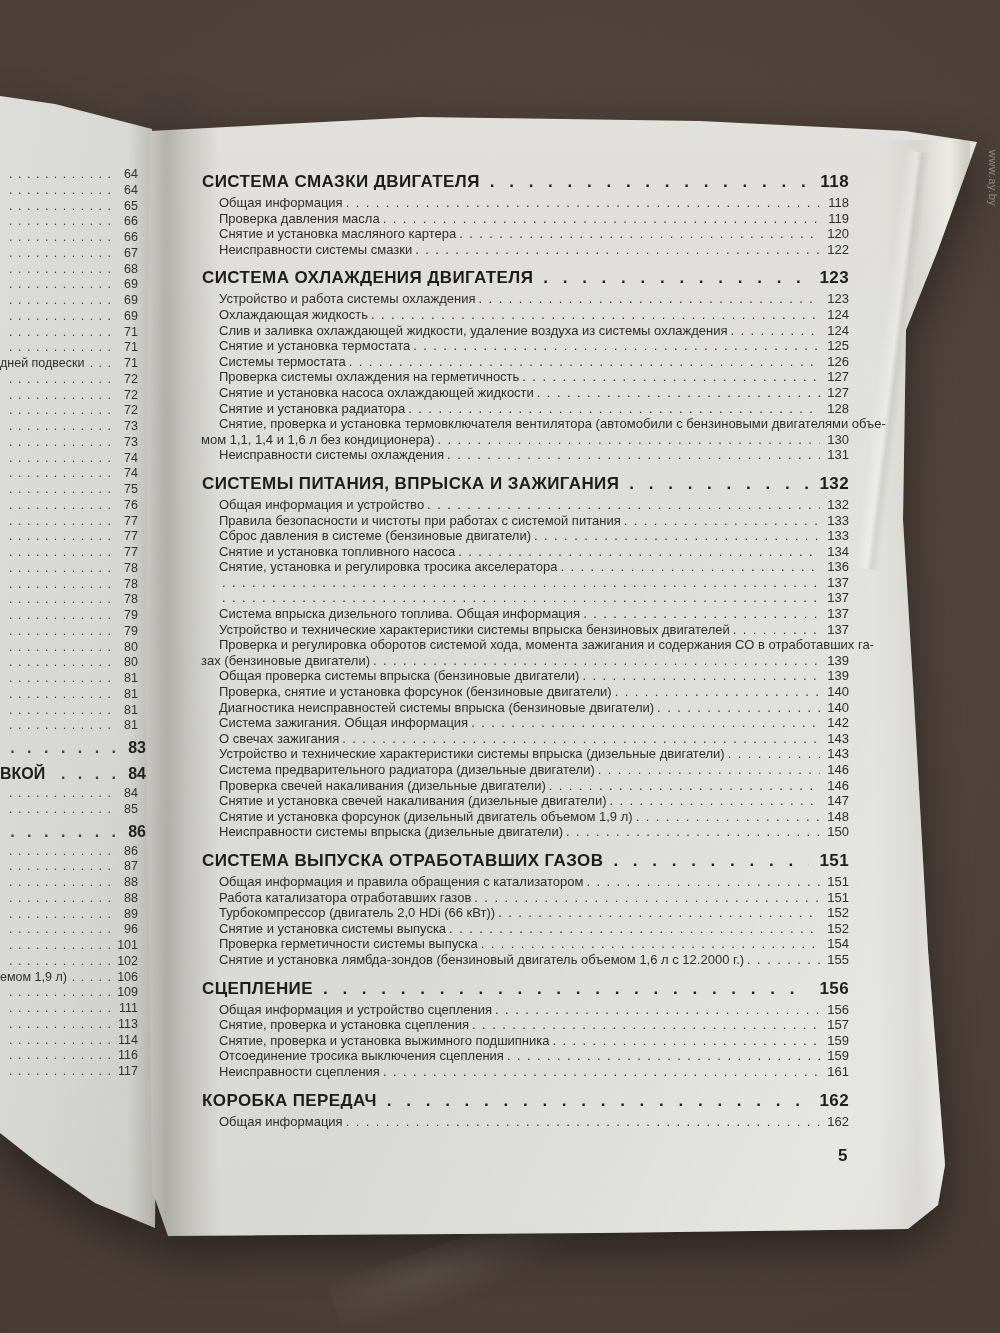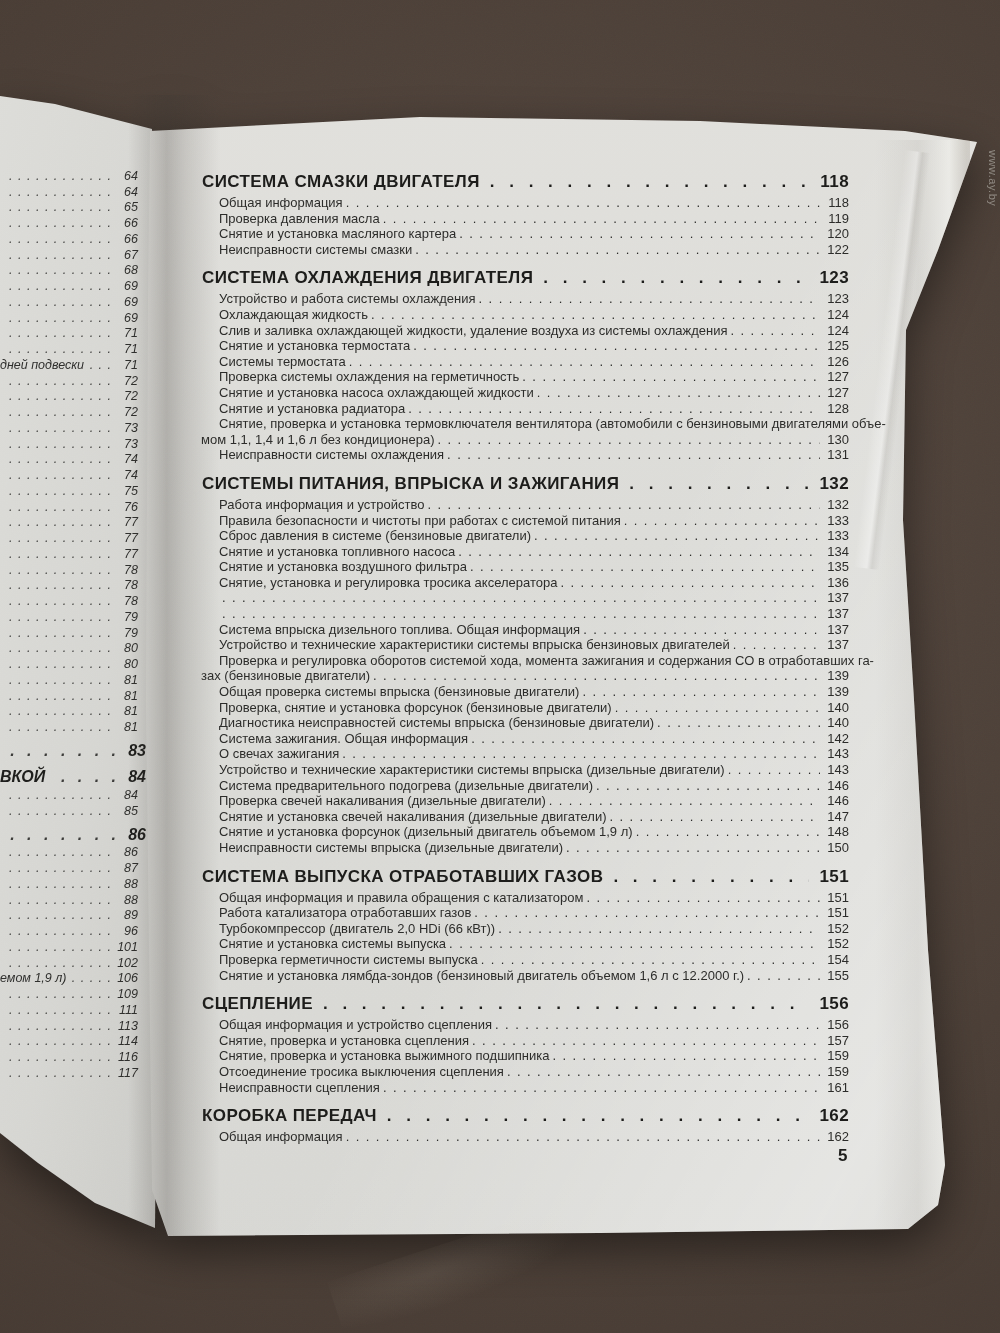--- a/index.html
+++ b/index.html
@@ -16,21 +16,21 @@
   
   .left-page{
     position:absolute;left:0;top:0;width:175px;height:1333px;
     background:linear-gradient(100deg,#ddddd9 0%,#d6d6d2 55%,#c9c9c5 100%);
     clip-path:polygon(0 96px,55px 104px,152px 129px,162px 600px,155px 1228px,95px 1203px,38px 1163px,0 1133px);
   }
   .left-col{
     position:absolute;left:0;top:167px;width:150px;
     color:#2e2e2c;
   }
-  .lrow{display:flex;align-items:flex-end;height:15.75px;font-size:12.5px;color:#2e2e2c;padding-right:12px;font-style:italic;}
+  .lrow{display:flex;align-items:flex-start;height:15.75px;font-size:12.5px;color:#2e2e2c;padding-right:12px;}
   .lrow .lbl{white-space:nowrap;}
   .lrow .lead{flex:1;overflow:hidden;white-space:nowrap;direction:rtl;margin:0 4px;color:#3c3c3a;}
   .lrow .lead::after{content:". . . . . . . . . . . . . . . . . . . . . . . . . . . . . . . . . . . . . . . . . . . . . . . . . . . . . . . . . . . .";letter-spacing:1px;}
   .lrow .pg{min-width:22px;text-align:right;}
   .lrow.lbold{height:21px;font-size:16px;font-weight:bold;padding-right:4px;margin-top:5px;color:#1d1d1b;}
   .lrow.lbold .lead::after{letter-spacing:4px;}
 
   
   .gutter{
     position:absolute;left:128px;top:95px;width:92px;height:1145px;
@@ -421,43 +421,38 @@
               <span class="pg">131</span>
             </div>
           </div>
           <div class="sec">
             <div class="hrow">
               <span class="lbl">СИСТЕМЫ ПИТАНИЯ, ВПРЫСКА И ЗАЖИГАНИЯ</span>
               <span class="lead"></span>
               <span class="pg">132</span>
             </div>
             <div class="row">
-              <span class="lbl">Работа информация и устройство</span>
+              <span class="lbl">Общая информация и устройство</span>
               <span class="lead"></span>
               <span class="pg">132</span>
             </div>
             <div class="row">
               <span class="lbl">Правила безопасности и чистоты при работах с системой питания</span>
               <span class="lead"></span>
               <span class="pg">133</span>
             </div>
             <div class="row">
               <span class="lbl">Сброс давления в системе (бензиновые двигатели)</span>
               <span class="lead"></span>
               <span class="pg">133</span>
             </div>
             <div class="row">
               <span class="lbl">Снятие и установка топливного насоса</span>
               <span class="lead"></span>
               <span class="pg">134</span>
-            </div>
-            <div class="row">
-              <span class="lbl">Снятие и установка воздушного фильтра</span>
-              <span class="lead"></span>
-              <span class="pg">135</span>
             </div>
             <div class="row">
               <span class="lbl">Снятие, установка и регулировка тросика акселератора</span>
               <span class="lead"></span>
               <span class="pg">136</span>
             </div>
             <div class="row">
               <span class="lead"></span>
               <span class="pg">137</span>
             </div>
@@ -507,21 +502,21 @@
               <span class="lbl">О свечах зажигания</span>
               <span class="lead"></span>
               <span class="pg">143</span>
             </div>
             <div class="row">
               <span class="lbl">Устройство и технические характеристики системы впрыска (дизельные двигатели)</span>
               <span class="lead"></span>
               <span class="pg">143</span>
             </div>
             <div class="row">
-              <span class="lbl">Система предварительного подогрева (дизельные двигатели)</span>
+              <span class="lbl">Система предварительного радиатора (дизельные двигатели)</span>
               <span class="lead"></span>
               <span class="pg">146</span>
             </div>
             <div class="row">
               <span class="lbl">Проверка свечей накаливания (дизельные двигатели)</span>
               <span class="lead"></span>
               <span class="pg">146</span>
             </div>
             <div class="row">
               <span class="lbl">Снятие и установка свечей накаливания (дизельные двигатели)</span>

